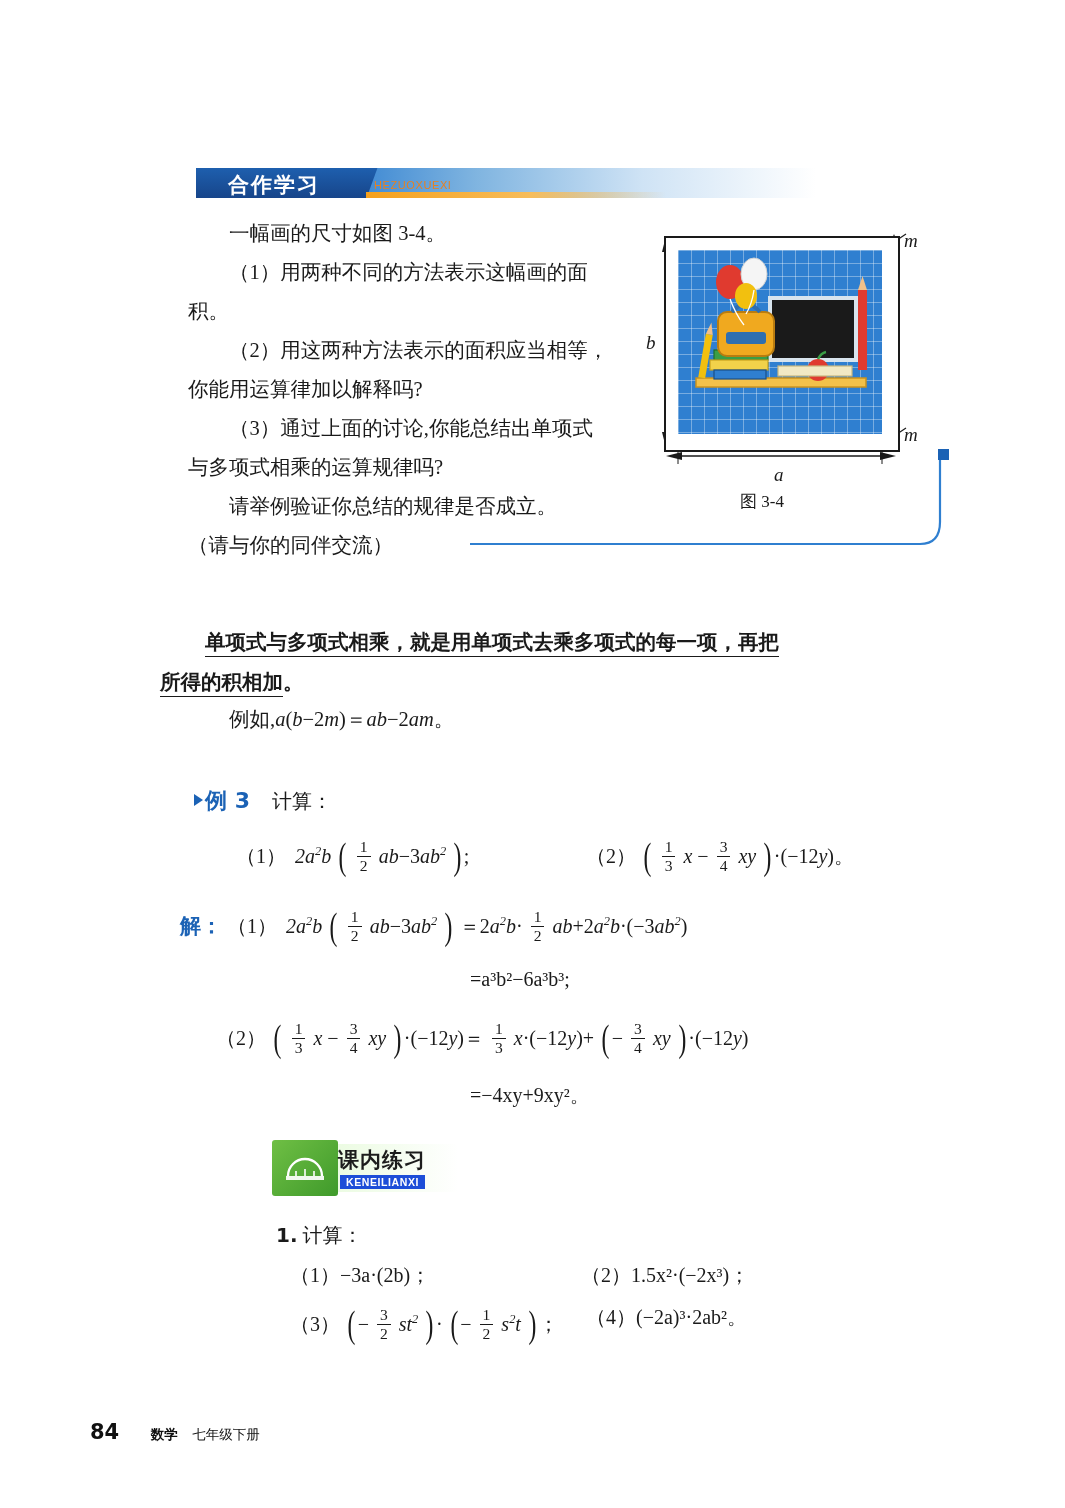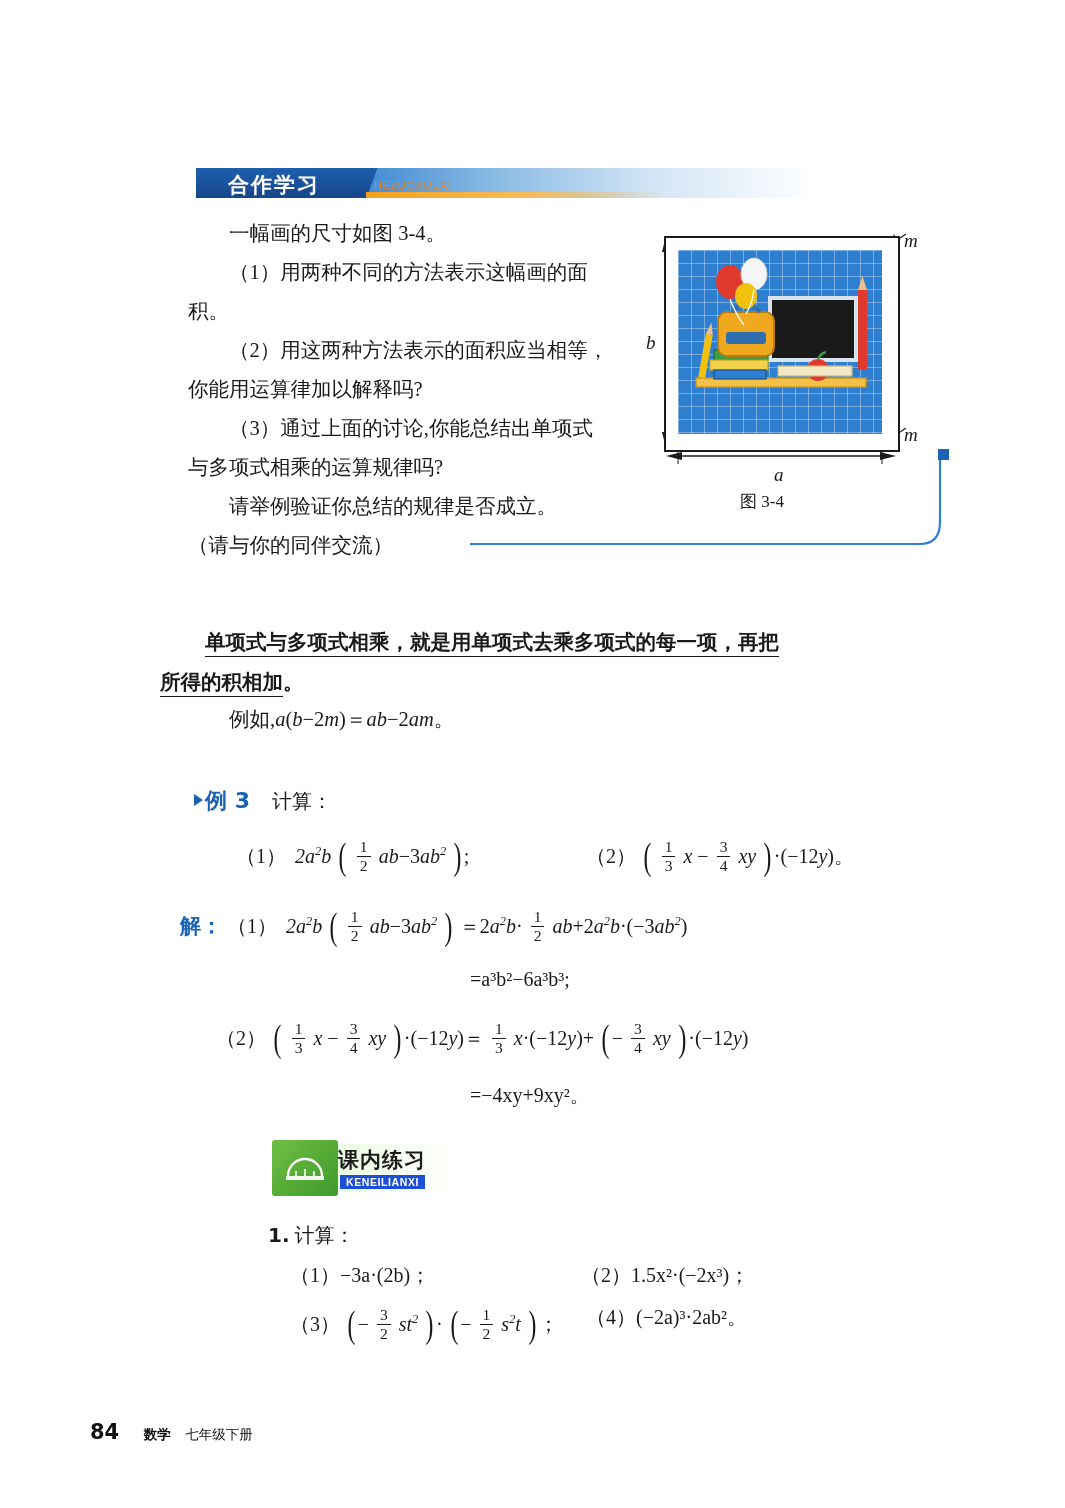--- a/index.html
+++ b/index.html
@@ -289,40 +289,40 @@
   }
   .prac-icon {
     position: absolute;
     left: 10px; top: 10px;
     width: 46px; height: 36px;
   }
 
   
   .ex-num {
     position: absolute;
-    left: 268px;
+    left: 276px;
     top: 1222px;
     font-size: 20px;
     text-align: right;
   }
   .ex-num b { font-family: "DejaVu Sans", sans-serif; }
 
   
   .footer {
     position: absolute;
     left: 90px;
     top: 1420px;
     font-family: "DejaVu Sans", sans-serif;
     font-size: 14px;
     color: #111;
   }
   .footer .pg {
     font-size: 21px;
     font-weight: bold;
-    margin-right: 20px;
+    margin-right: 27px;
   }
   .footer .sub { font-weight: bold; font-size: 13.5px; }
   .footer .sub2 { font-size: 13.5px; margin-left: 10px; }
 
   .sq-mark {
     position: absolute;
     left: 938px;
     top: 449px;
     width: 11px;
     height: 11px;

